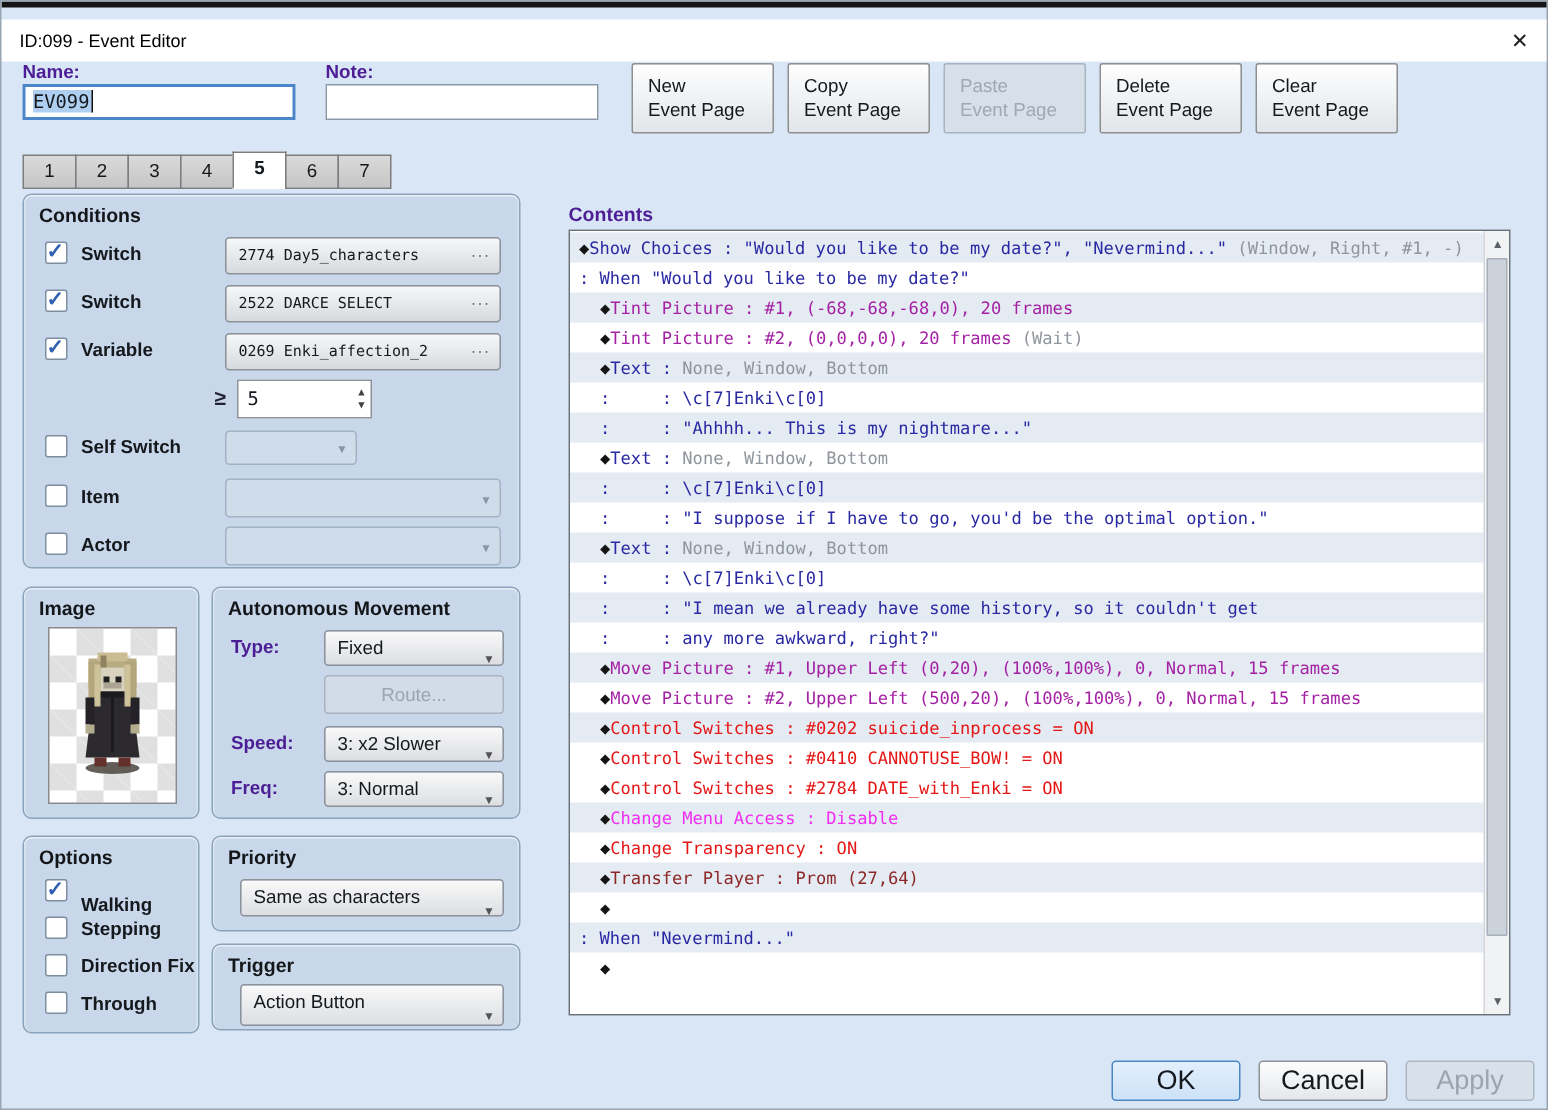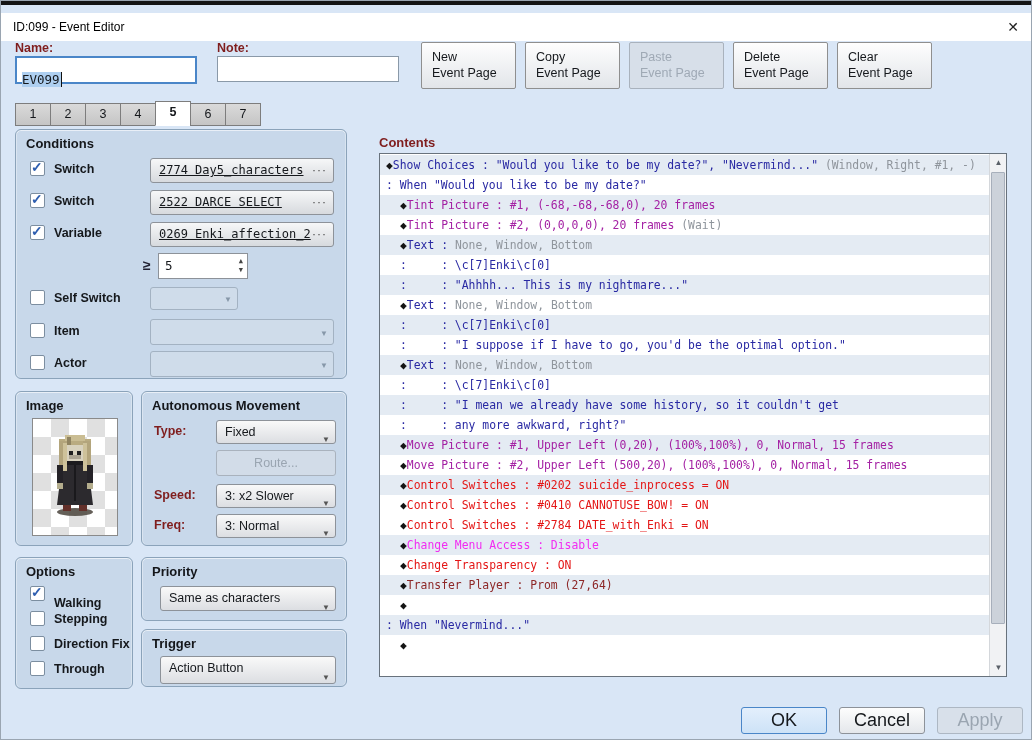--- a/index.html
+++ b/index.html
@@ -8,24 +8,24 @@
     position:relative;width:1032px;height:740px;
     font-family:"Liberation Sans",sans-serif;color:#15181c;
     background:#d9e6f6;overflow:hidden;border:1px solid #9aa5b1;
   }
   
   #topstrip{position:absolute;left:0;top:0;width:1032px;height:4px;background:#141414;}
   #titlebar{position:absolute;left:0;top:12px;width:1032px;height:28px;background:#ffffff;}
   #titletext{position:absolute;left:12px;top:0;line-height:28px;font-size:12px;color:#000;}
   #closebtn{position:absolute;right:14px;top:0;line-height:28px;font-size:14px;color:#222;cursor:pointer;}
   
-  .lbl{position:absolute;font-size:12.5px;font-weight:600;color:#7f1d1d;}
+  .lbl{position:absolute;font-size:12.5px;font-weight:600;color:#4c1d95;}
   
   .input{position:absolute;background:#fff;border:1px solid #8a99a8;height:24px;
-         font-family:"DejaVu Sans Mono",monospace;font-size:12.5px;line-height:22px;padding:12px 5px;}
+         font-family:"DejaVu Sans Mono",monospace;font-size:12.5px;line-height:22px;padding:0 5px;}
   #name-input{border:2px solid #4a86c8;line-height:20px;}
   #name-input .sel{background:#aecff0;border-right:1px solid #111;padding-right:1px;}
   
   #page-buttons{position:absolute;left:420px;top:41px;height:47px;display:flex;gap:9px;}
   .pagebtn{width:95px;height:47px;border:1px solid #8f8f8f;border-radius:2px;
     background:linear-gradient(#fefefe,#e2e5e9);padding:6px 0 0 10px;
     font-size:12.5px;font-weight:500;line-height:16px;cursor:pointer;}
   .pagebtn.disabled{background:#d7dfe9;color:#9fa9b5;border-color:#a9b2bd;cursor:default;}
   
   #tab-bar{position:absolute;left:14px;top:100px;height:25px;display:flex;align-items:flex-end;}
@@ -38,21 +38,21 @@
   .group{position:absolute;border:1px solid #8ba3ba;border-radius:6px;background:#c8d8ea;
          box-shadow:inset 0 1px 0 rgba(255,255,255,.6),inset 1px 0 0 rgba(255,255,255,.35),inset -1px 0 0 rgba(255,255,255,.3);}
   .gtitle{position:absolute;left:10px;top:6px;font-size:13px;font-weight:700;color:#14161a;}
   
   .cb{position:absolute;width:15px;height:15px;background:#fff;border:1px solid #7c8ea0;border-radius:2px;cursor:pointer;}
   .cb .mark{position:absolute;left:0px;top:-3px;font-size:14px;font-weight:700;color:#2f5fb0;}
   .cblabel{position:absolute;font-size:12.5px;font-weight:600;}
   
   .valbtn{position:absolute;border:1px solid #8d9299;border-radius:3px;cursor:pointer;
     background:linear-gradient(#f6f7f8,#d7dade);
-    font-family:"DejaVu Sans Mono",monospace;font-size:12px;padding:0 20px 0 8px;overflow:hidden;white-space:nowrap;text-decoration:underline;}
+    font-family:"DejaVu Sans Mono",monospace;font-size:10px;padding:0 20px 0 8px;overflow:hidden;white-space:nowrap;}
   .valbtn .more{position:absolute;right:6px;top:0;color:#444;font-family:"Liberation Sans",sans-serif;letter-spacing:1px;}
   .dd{position:absolute;border:1px solid #8d9299;border-radius:3px;cursor:pointer;
     background:linear-gradient(#f9f9f9,#dcdee2);font-size:12.5px;padding:0 18px 0 8px;
     overflow:hidden;white-space:nowrap;}
   .dd .arr,.dds .arr{position:absolute;right:5px;top:0;font-size:8px;color:#555;}
   .dds{position:absolute;border:1px solid #a3b2c2;border-radius:3px;background:#cfdcea;cursor:default;}
   .dds .arr{color:#8798a9;}
   .btn-dis{position:absolute;border:1px solid #a9b2bd;border-radius:3px;background:#d2dce8;
     color:#9aa5b1;font-size:12.5px;text-align:center;cursor:default;}
   

